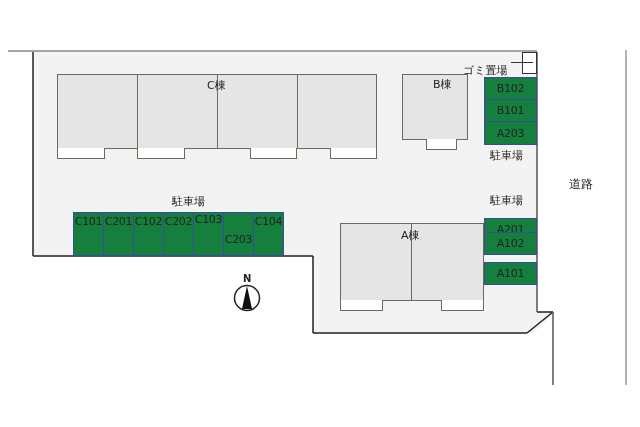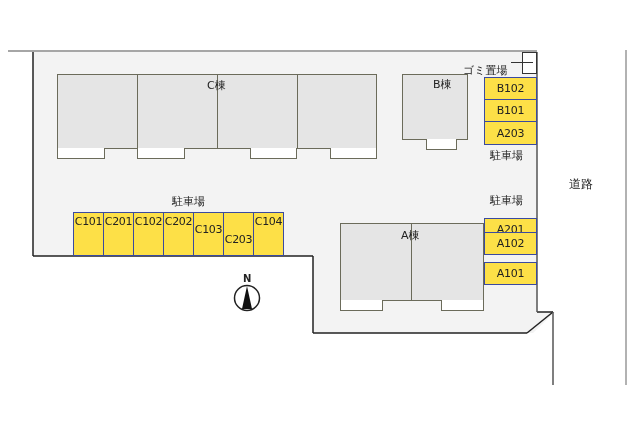--- a/index.html
+++ b/index.html
@@ -3,21 +3,21 @@
 <meta charset="utf-8">
 <style>
   html, body { margin: 0; padding: 0; background: #ffffff; }
   body { width: 640px; height: 427px; position: relative; overflow: hidden;
          font-family: "DejaVu Sans", "Liberation Sans", sans-serif; color: #222; }
   .abs { position: absolute; }
   .site { position: absolute; left: 0; top: 0; }
   .bldg { position: absolute; background: #e5e5e5; border: 1px solid #6b6b5a; box-sizing: border-box; }
   .unit-div { position: absolute; top: 0; bottom: 0; width: 1px; background: #6b6b5a; }
   .balcony { position: absolute; background: #ffffff; border: 1px solid #6b6b5a; border-top: none; box-sizing: border-box; height: 11px; }
-  .park { position: absolute; background: #fde047; border: 1px solid #3a4aa0; box-sizing: border-box;
+  .park { position: absolute; background: #15803d; border: 1px solid #3a4aa0; box-sizing: border-box;
           font-size: 11px; display: flex; align-items: center; justify-content: center; color: #222; letter-spacing: -0.3px; }
   .label { position: absolute; font-size: 11px; white-space: nowrap; color: #222; }
   .bldg-label { position: absolute; font-size: 11px; white-space: nowrap; }
   .line { position: absolute; background: #333; }
 </style>
 </head>
 <body>
 
 <svg class="site" width="640" height="427">
 
@@ -82,21 +82,21 @@
 </div>
 <div class="balcony" style="left:340px; top:300px; width:43px;"></div>
 <div class="balcony" style="left:441px; top:300px; width:43px;"></div>
 
 <div class="label" style="left:172px; top:194px;">駐車場</div>
 <div class="abs" style="left:73px; top:212px; width:240px; height:44px;">
   <div class="park" style="left:0px; top:0; width:31px; height:44px; align-items:flex-start; padding-top:2px;">C101</div>
   <div class="park" style="left:30px; top:0; width:31px; height:44px; align-items:flex-start; padding-top:2px;">C201</div>
   <div class="park" style="left:60px; top:0; width:31px; height:44px; align-items:flex-start; padding-top:2px;">C102</div>
   <div class="park" style="left:90px; top:0; width:31px; height:44px; align-items:flex-start; padding-top:2px;">C202</div>
-  <div class="park" style="left:120px; top:0; width:31px; height:44px; align-items:flex-start; padding-top:10px;">C103</div>
+  <div class="park" style="left:120px; top:0; width:31px; height:44px; align-items:flex-start; padding-top:0;">C103</div>
   <div class="park" style="left:150px; top:0; width:31px; height:44px; align-items:flex-start; padding-top:20px;">C203</div>
   <div class="park" style="left:180px; top:0; width:31px; height:44px; align-items:flex-start; padding-top:2px;">C104</div>
 </div>
 
 <div class="label" style="left:243px; top:273px; font-weight:bold; font-size:10px;">N</div>
 <svg class="abs" style="left:233px; top:284px;" width="28" height="28">
   <circle cx="14" cy="14" r="12.5" fill="#fff" stroke="#222" stroke-width="1.5"></circle>
   <polygon points="14,2 9,25 19,25" fill="#111"></polygon>
 </svg>
 

